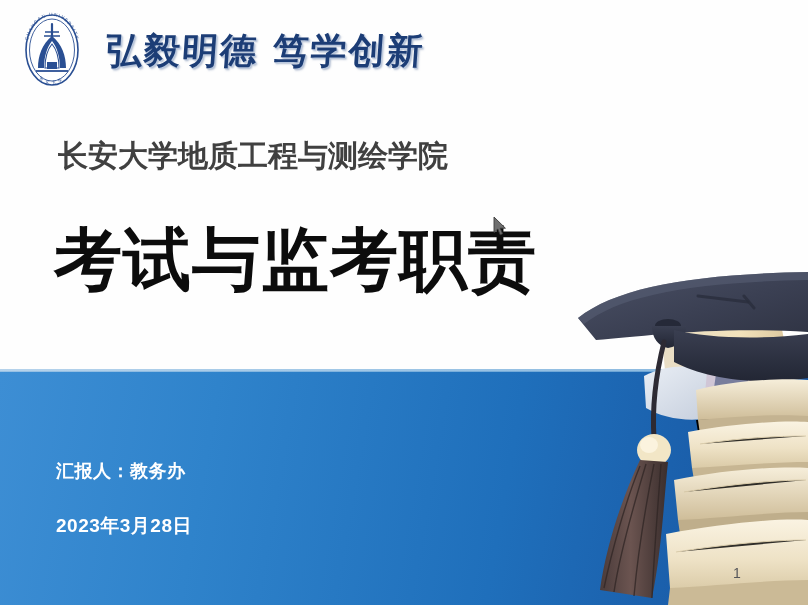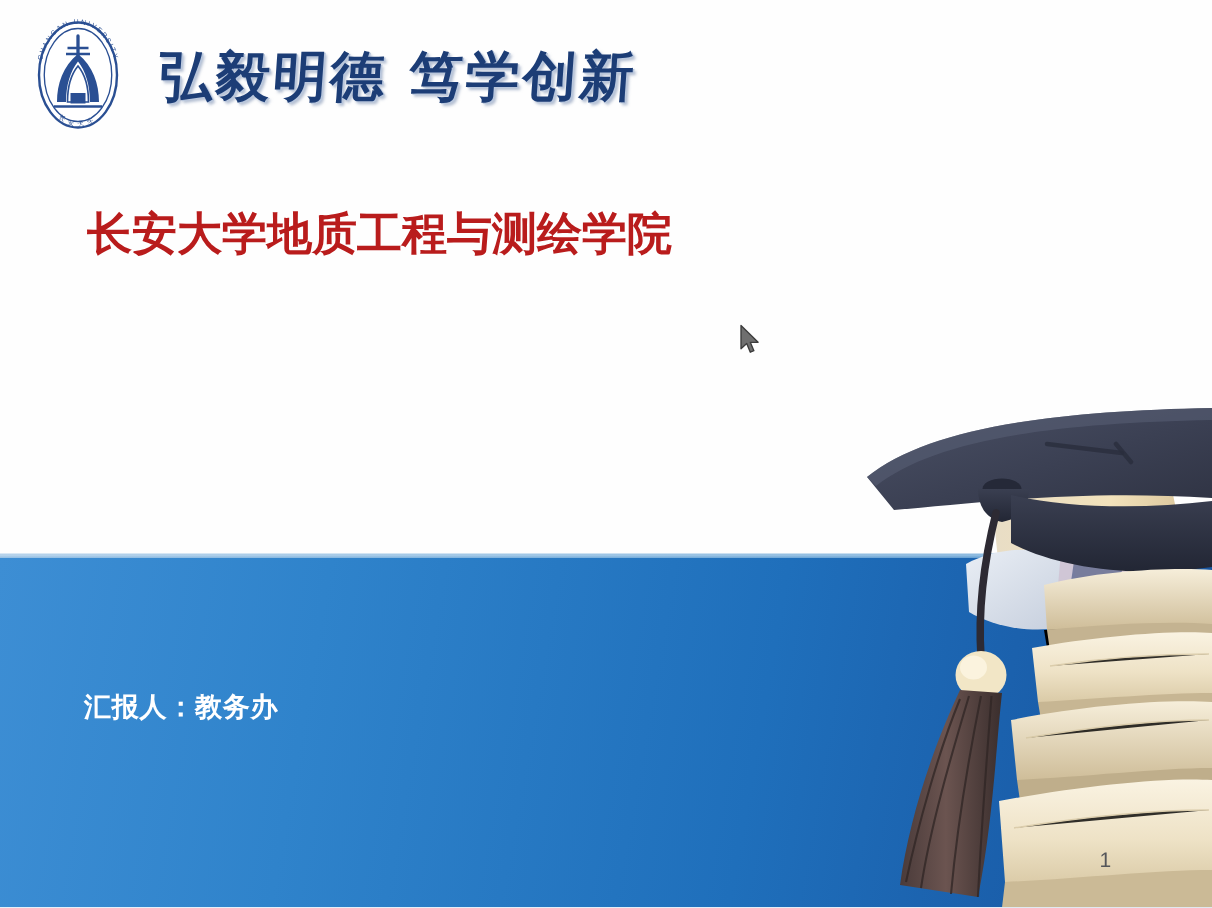--- a/index.html
+++ b/index.html
@@ -68,21 +68,21 @@
     transform: skewX(-4deg);
     margin-top: 2px;
   }
 
   
   .subtitle {
     position: absolute;
     left: 58px; top: 136px;
     font-size: 30px;
     font-weight: 700;
-    color: #b91c1c;
+    color: #404040;
     letter-spacing: 0px;
     white-space: nowrap;
   }
   .maintitle {
     position: absolute;
     left: 54px; top: 224px;
     font-size: 68px;
     font-weight: 800;
     color: #0c0c0c;
     letter-spacing: 1px;
@@ -169,23 +169,25 @@
         <rect x="33" y="54" width="10" height="7" fill="#2a4f93"></rect>
         <path d="M22,63 L54,63" stroke="#2a4f93" stroke-width="1.8"></path>
       </svg>
     </div>
 
     <div class="motto">弘毅明德  笃学创新</div>
   </div>
 
   <div class="subtitle">长安大学地质工程与测绘学院</div>
 
+  <div class="maintitle">考试与监考职责</div>
 
   <div class="presenter">汇报人：教务办</div>
 
+  <div class="datetext">2023年3月28日</div>
 
   <div class="artwork">
     <svg width="260" height="337" viewBox="0 0 260 337" aria-hidden="true">
       <defs>
         <linearGradient id="capTop" x1="0" y1="0" x2="1" y2="1">
           <stop offset="0%" stop-color="#4b5166"></stop>
           <stop offset="55%" stop-color="#3b4053"></stop>
           <stop offset="100%" stop-color="#2f3343"></stop>
         </linearGradient>
         <linearGradient id="capBand" x1="0" y1="0" x2="0" y2="1">

